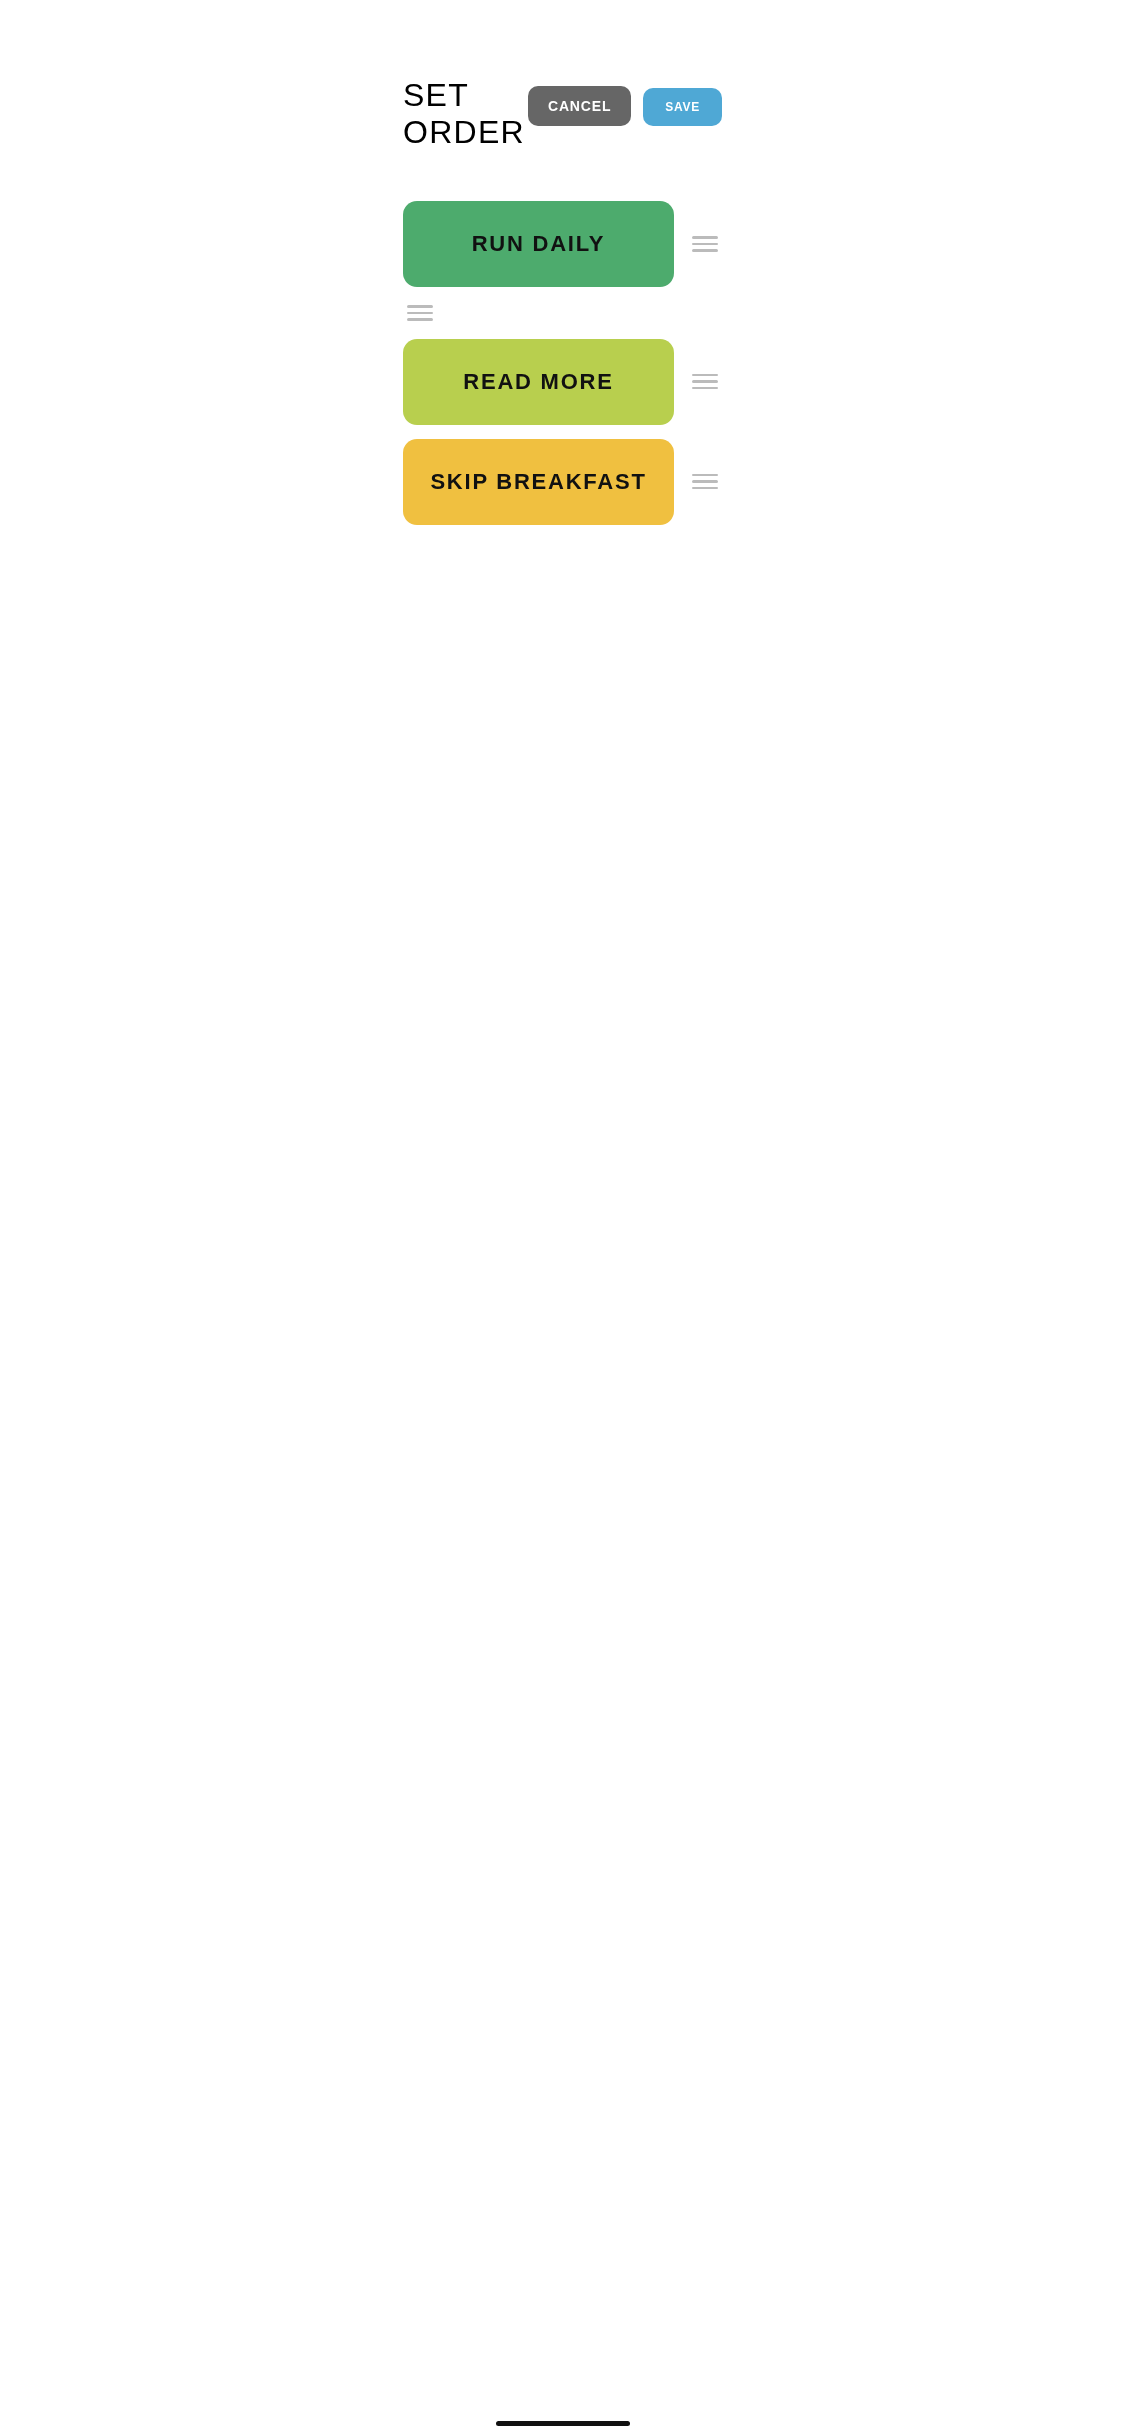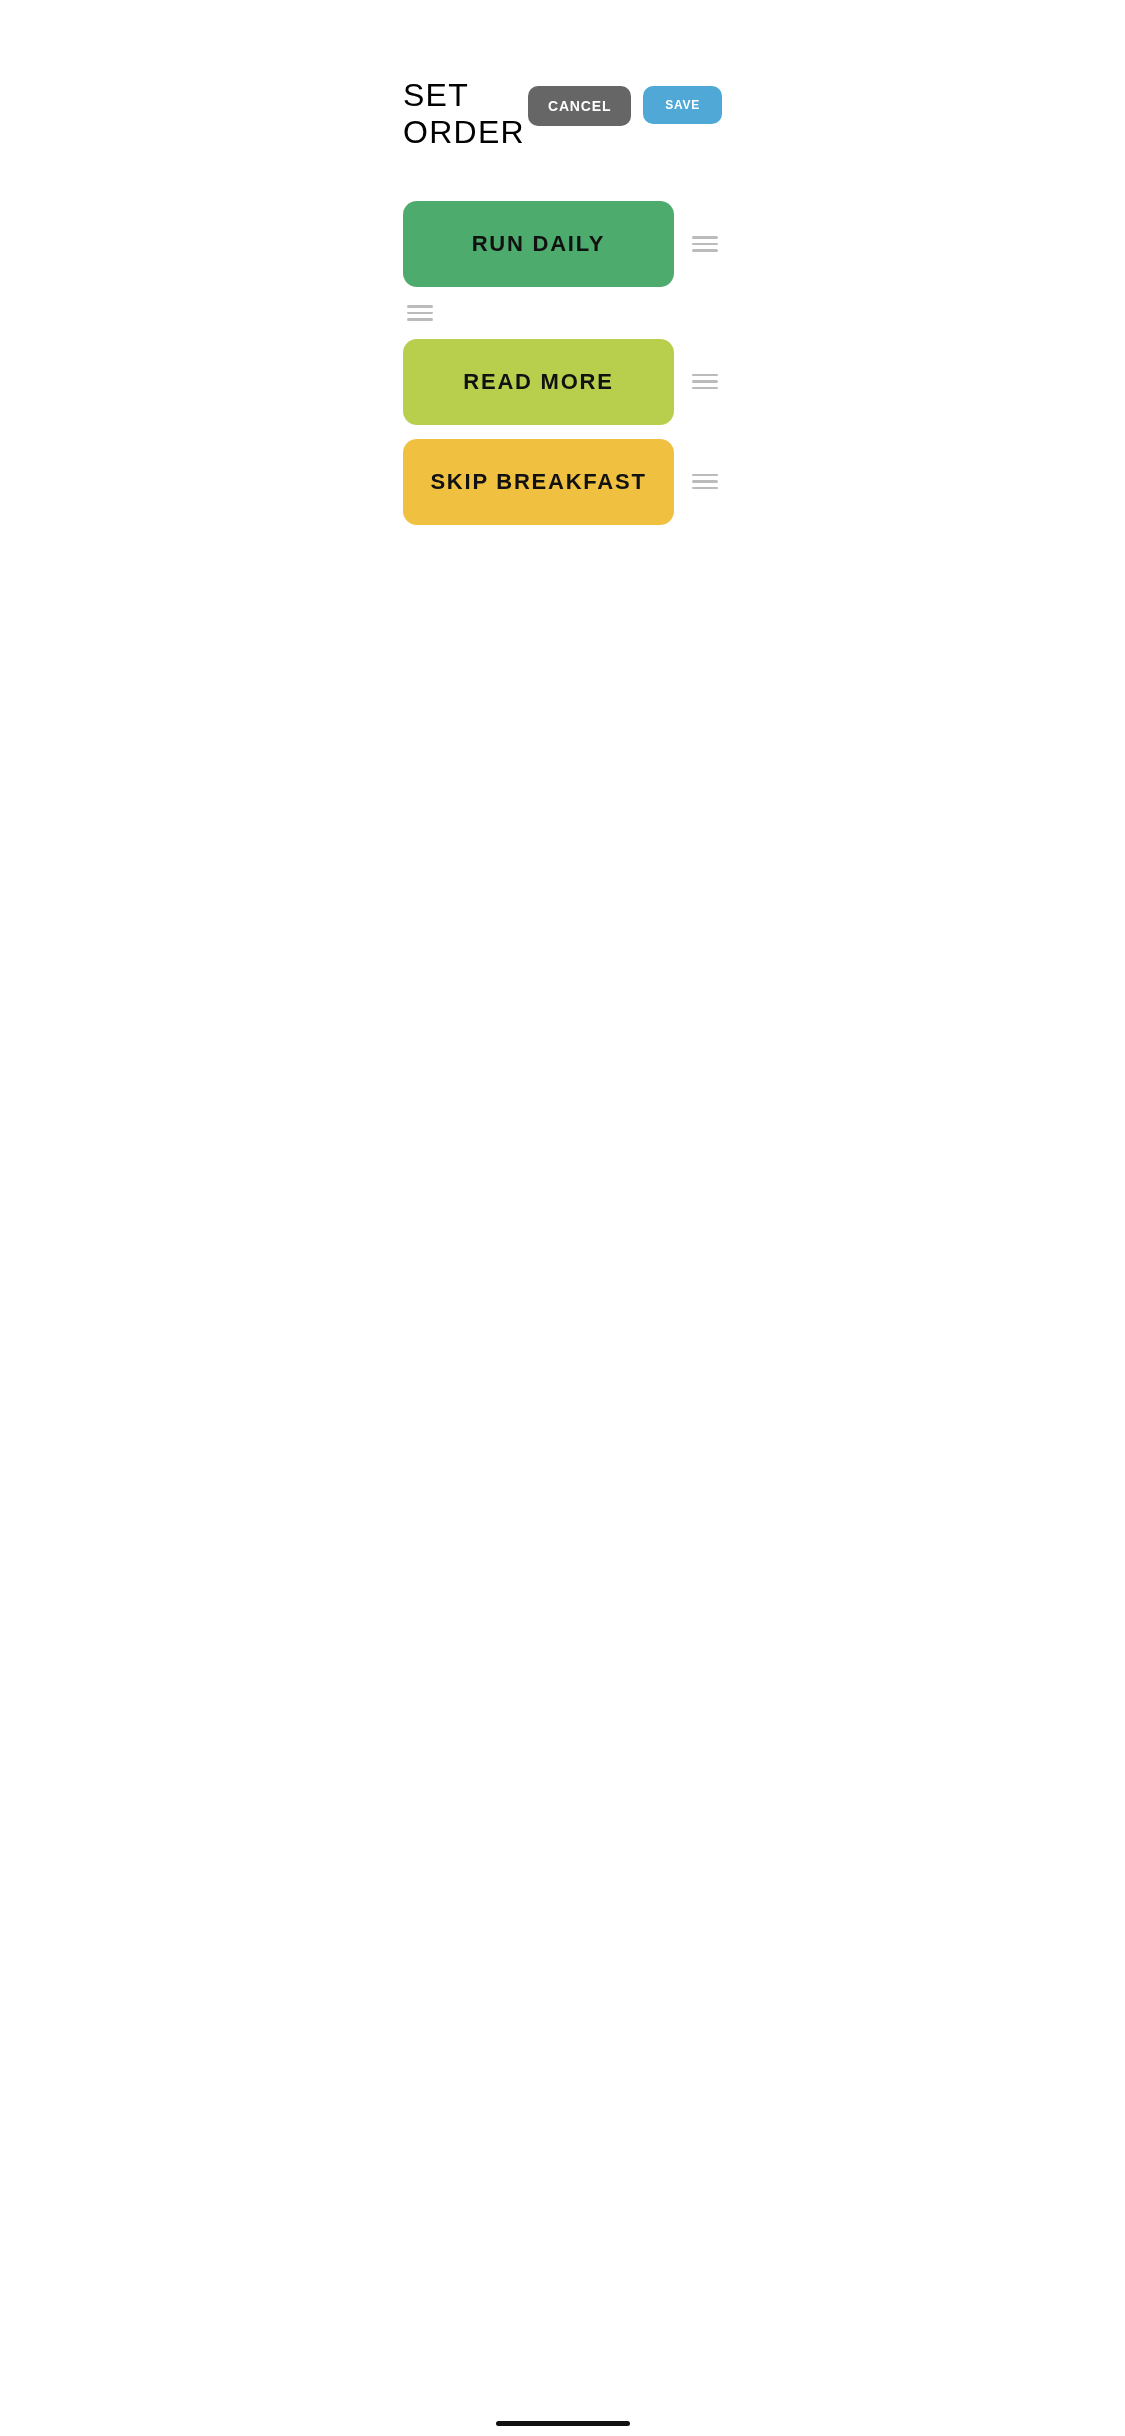--- a/index.html
+++ b/index.html
@@ -31,21 +31,21 @@
       font-weight: 400;
       letter-spacing: 0.04em;
       color: #000000;
       text-transform: uppercase;
       margin-top: 17px;
     }
 
     .header-buttons {
       display: flex;
       gap: 12px;
-      align-items: flex-start;
+      align-items: flex-end;
     }
 
     .cancel-button {
       background: #666666;
       color: #ffffff;
       border: none;
       border-radius: 10px;
       padding: 12px 20px;
       font-size: 14px;
       font-weight: 700;

